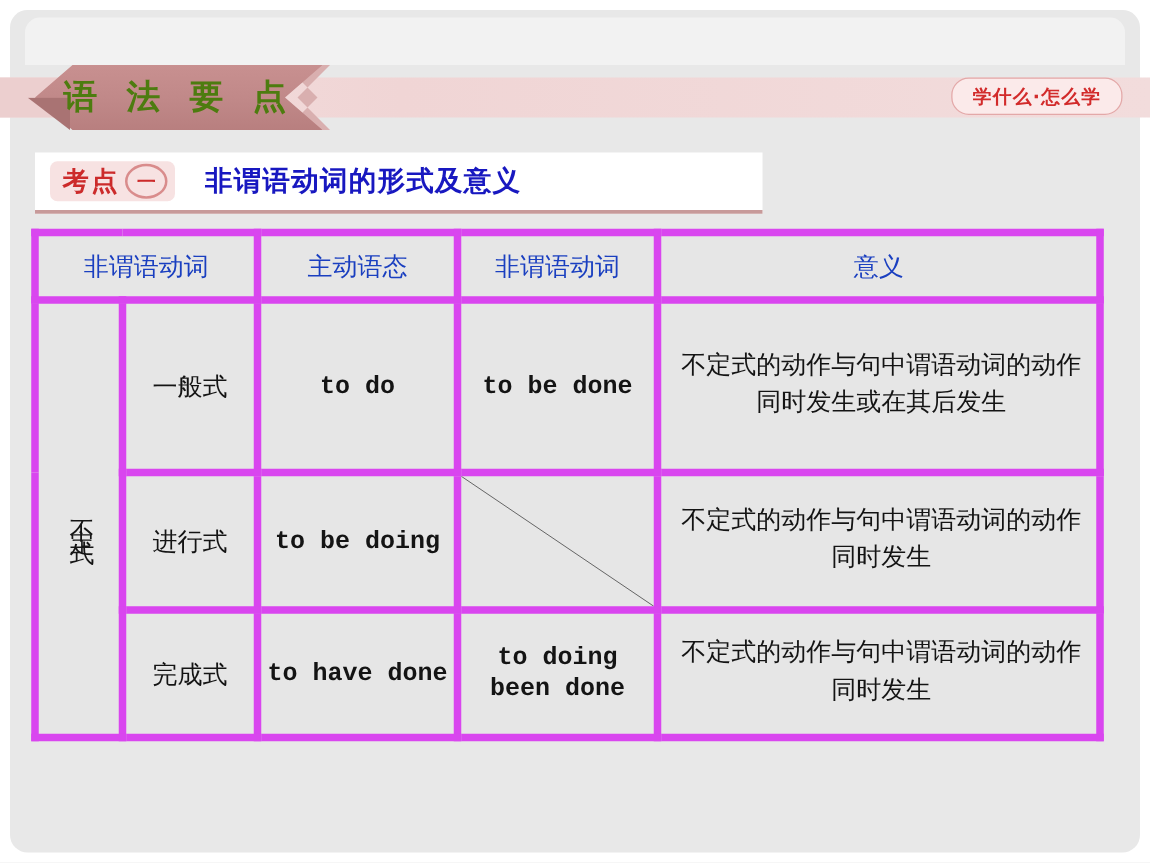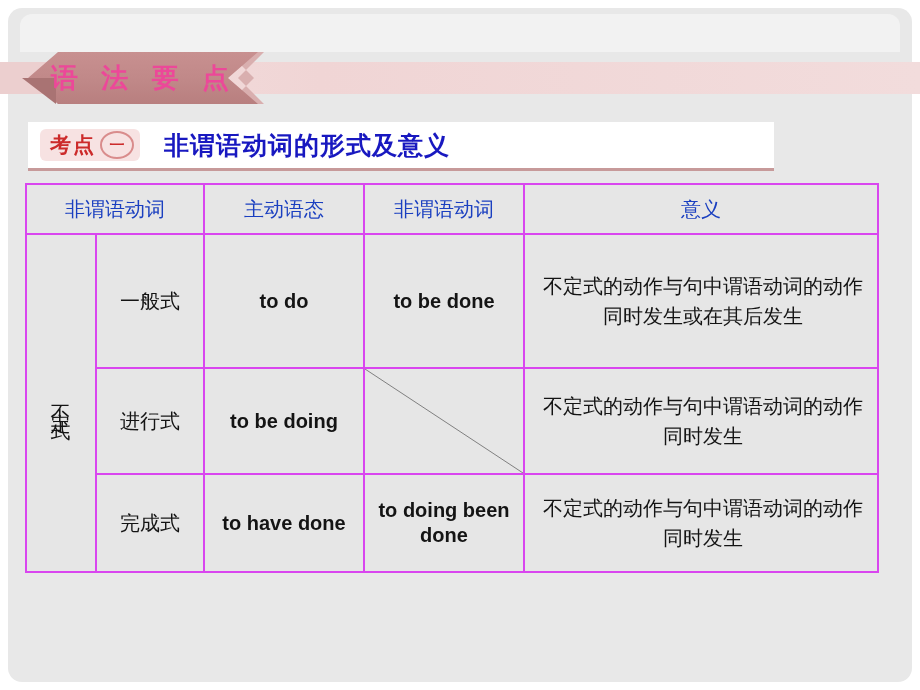--- a/index.html
+++ b/index.html
@@ -71,21 +71,21 @@
     width: 36px; height: 52px;
     background: #d9afaf;
     clip-path: polygon(0 0, 36px 0, 10px 26px, 36px 52px, 0 52px, 26px 26px);
   }
   .ribbon-title {
     position: absolute;
     left: 40px; top: 0;
     width: 200px; height: 52px;
     line-height: 52px;
     text-align: center;
-    color: #ec4899;
+    color: #4d7c0f;
     font-family: "DejaVu Sans", sans-serif;
     font-weight: bold;
     font-size: 27px;
     letter-spacing: 7px;
     text-indent: 7px;
   }
 
   
   .badge {
     position: absolute;
@@ -100,21 +100,21 @@
     font-family: "DejaVu Sans", sans-serif;
     font-weight: bold;
     font-size: 15px;
     letter-spacing: 1px;
   }
 
   
   .heading-box {
     position: absolute;
     left: 28px; top: 122px;
-    width: 746px; height: 46px;
+    width: 582px; height: 46px;
     background: #ffffff;
     border-bottom: 3px solid #c79a9a;
     display: flex;
     align-items: center;
   }
   .kaodian {
     margin-left: 12px;
     height: 32px;
     padding: 0 6px 0 10px;
     background: #f7e2e2;
@@ -138,42 +138,42 @@
     font-family: "DejaVu Sans", sans-serif;
     font-weight: bold;
     font-size: 15px;
     display: flex; align-items: center; justify-content: center;
   }
   .heading-title {
     margin-left: 24px;
     color: #1818c0;
     font-family: "DejaVu Sans", sans-serif;
     font-weight: bold;
-    font-size: 25px;
+    font-size: 22px;
     letter-spacing: 1px;
   }
 
   
   .tbl-wrap {
     position: absolute;
     left: 25px; top: 183px;
     width: 852px;
   }
   table.grammar {
     border-collapse: collapse;
     width: 852px;
     table-layout: fixed;
     background: #e6e6e6;
   }
   table.grammar td {
-    border: 2px solid #d946ef;
+    border: 6px solid #d946ef;
     text-align: center;
     vertical-align: middle;
     color: #141414;
-    font-family: Liberation Sans, sans-serif;
+    font-family: Liberation Mono, monospace;
     font-size: 20px;
     padding: 2px 4px;
   }
   .hdr td {
     color: #1a3fc0 !important;
     font-size: 20px;
     height: 44px;
   }
   .col-a { width: 70px; }
   .col-b { width: 108px; }
@@ -227,20 +227,21 @@
 
   <div class="ribbon-wrap">
     <div class="ribbon-band"></div>
     <div class="ribbon-left-tail"></div>
     <div class="ribbon-fold-right"></div>
     <div class="ribbon-main"></div>
     <div class="ribbon-fold-left"></div>
     <div class="ribbon-title">语 法 要 点</div>
   </div>
 
+  <div class="badge">学什么·怎么学</div>
 
   <div class="heading-box">
     <div class="kaodian">
       <span class="kaodian-text">考点</span>
       <span class="kaodian-num">一</span>
     </div>
     <div class="heading-title">非谓语动词的形式及意义</div>
   </div>
 
   <div class="tbl-wrap">

